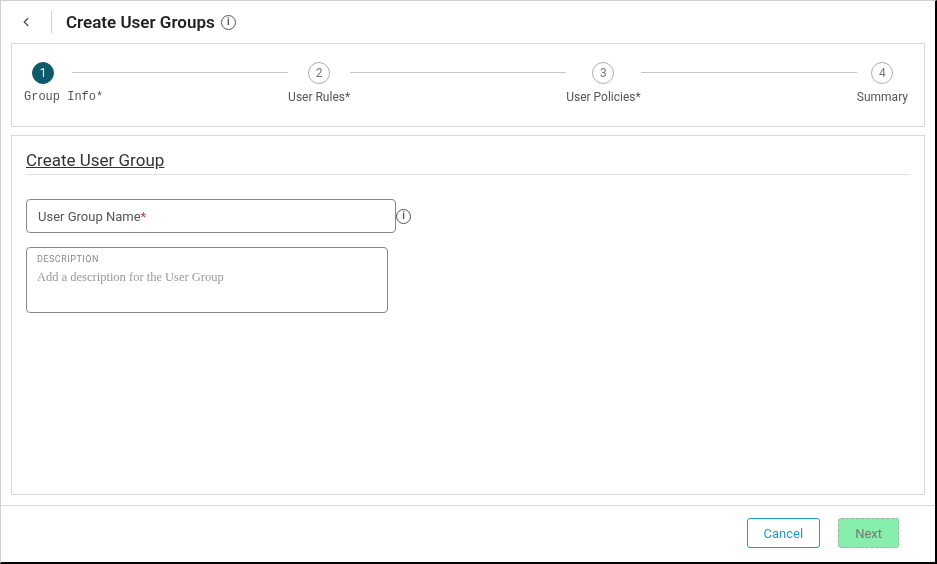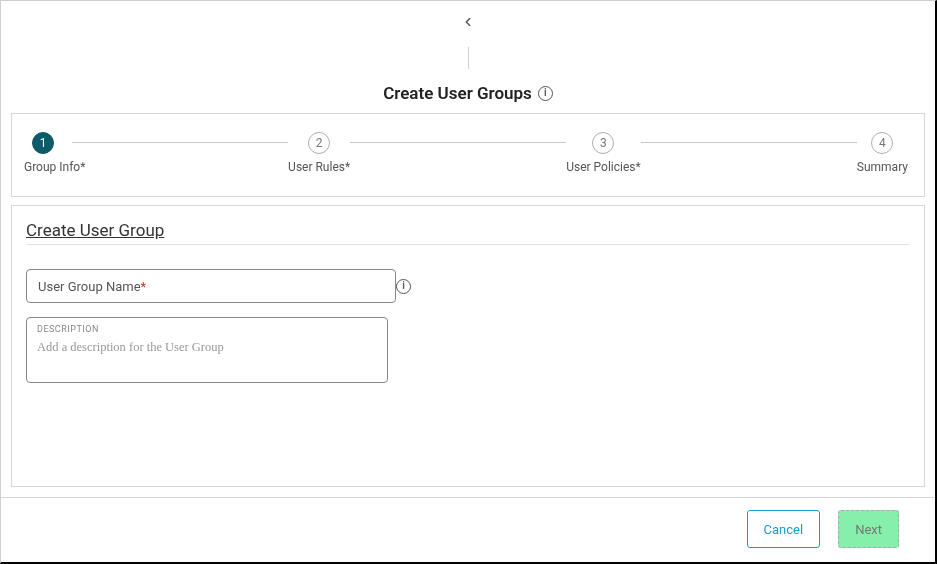--- a/index.html
+++ b/index.html
@@ -15,21 +15,20 @@
       display: flex;
       flex-direction: column;
     }
 
     
     .header {
       display: flex;
       align-items: center;
       padding: 10px 14px;
       gap: 14px;
-      flex-direction: column;
     }
     .back-btn {
       width: 22px;
       height: 22px;
       display: flex;
       align-items: center;
       justify-content: center;
       cursor: pointer;
       color: #555;
     }
@@ -117,21 +116,21 @@
       border-color: #0c5a6a;
       color: #fff;
     }
     .step-label {
       margin-top: 6px;
       font-size: 12px;
       color: #555;
       white-space: nowrap;
       text-align: center;
     }
-    .step-col.first .step-label { margin-left: -8px; }
+    .step-col.first .step-label { margin-left: -8px; font-family: Liberation Mono, monospace; }
 
     
     .form-panel {
       border: 1px solid #d8d8d8;
       background: #fff;
       padding: 14px 14px 20px 14px;
       flex: 1;
     }
     .form-title {
       font-size: 17px;
@@ -195,21 +194,21 @@
 
     
     .footer {
       border-top: 1px solid #d8d8d8;
       padding: 12px 36px 14px 12px;
       display: flex;
       justify-content: flex-end;
       gap: 18px;
     }
     .btn {
-      height: 38px;
+      height: 30px;
       padding: 0 16px;
       font-size: 13px;
       border-radius: 3px;
       cursor: pointer;
       display: inline-flex;
       align-items: center;
       justify-content: center;
     }
     .btn-cancel {
       background: #fff;

